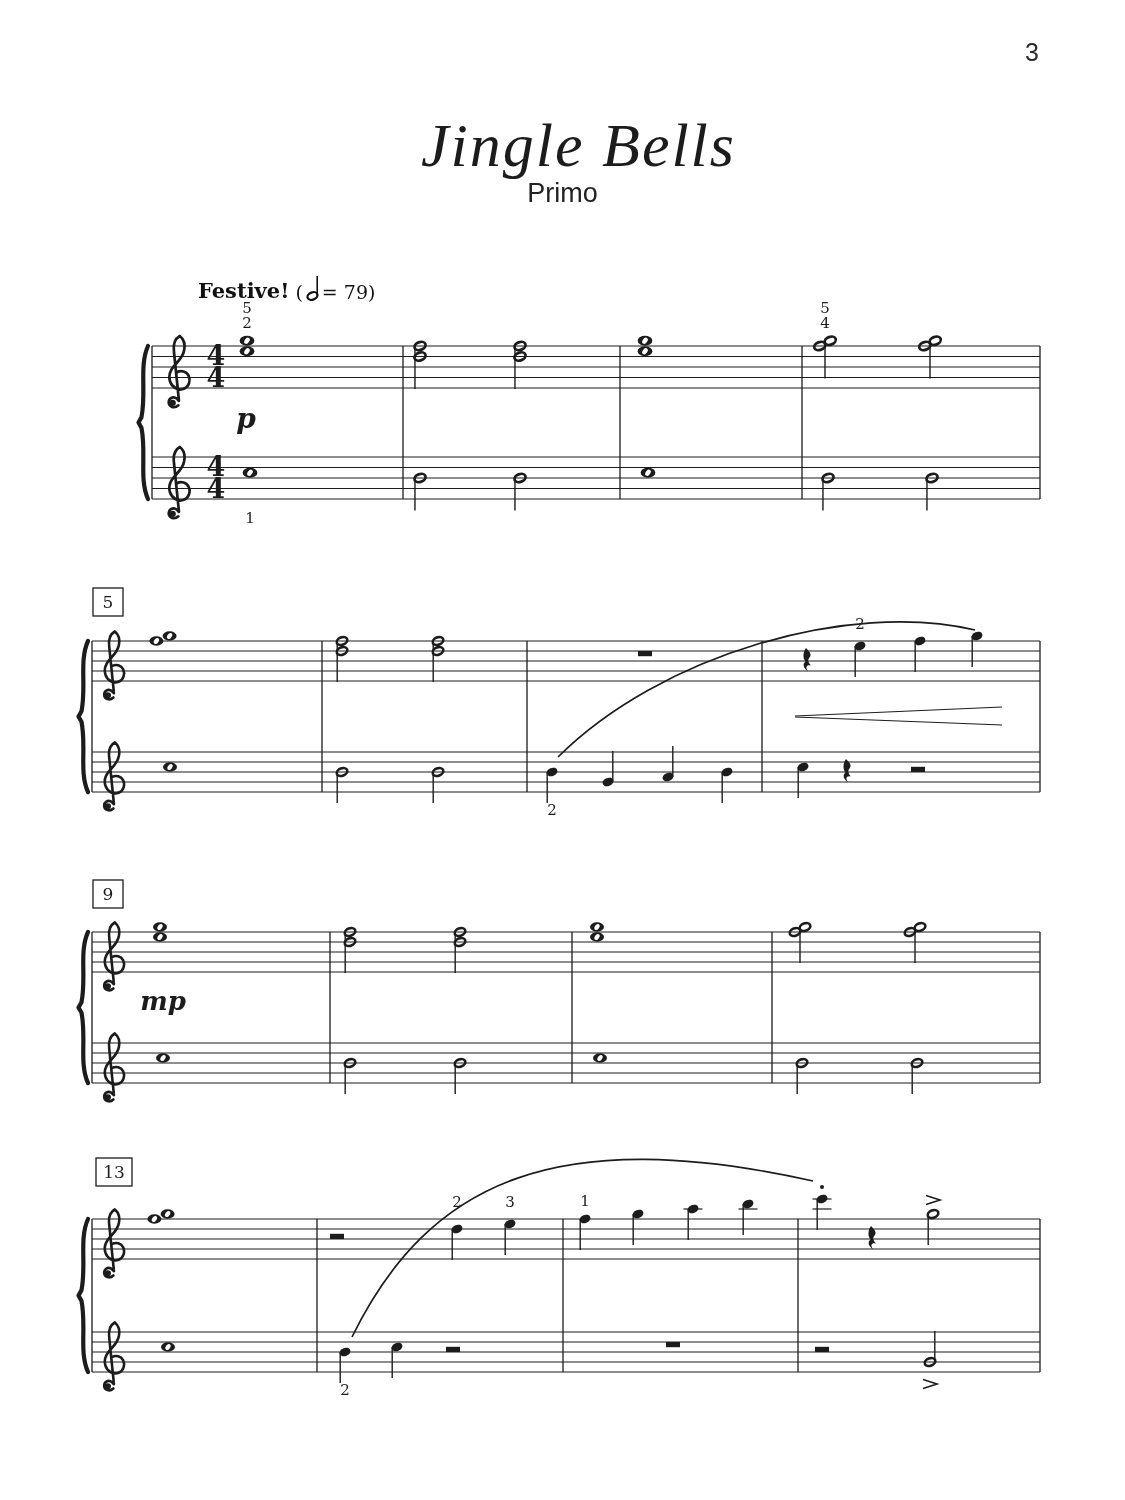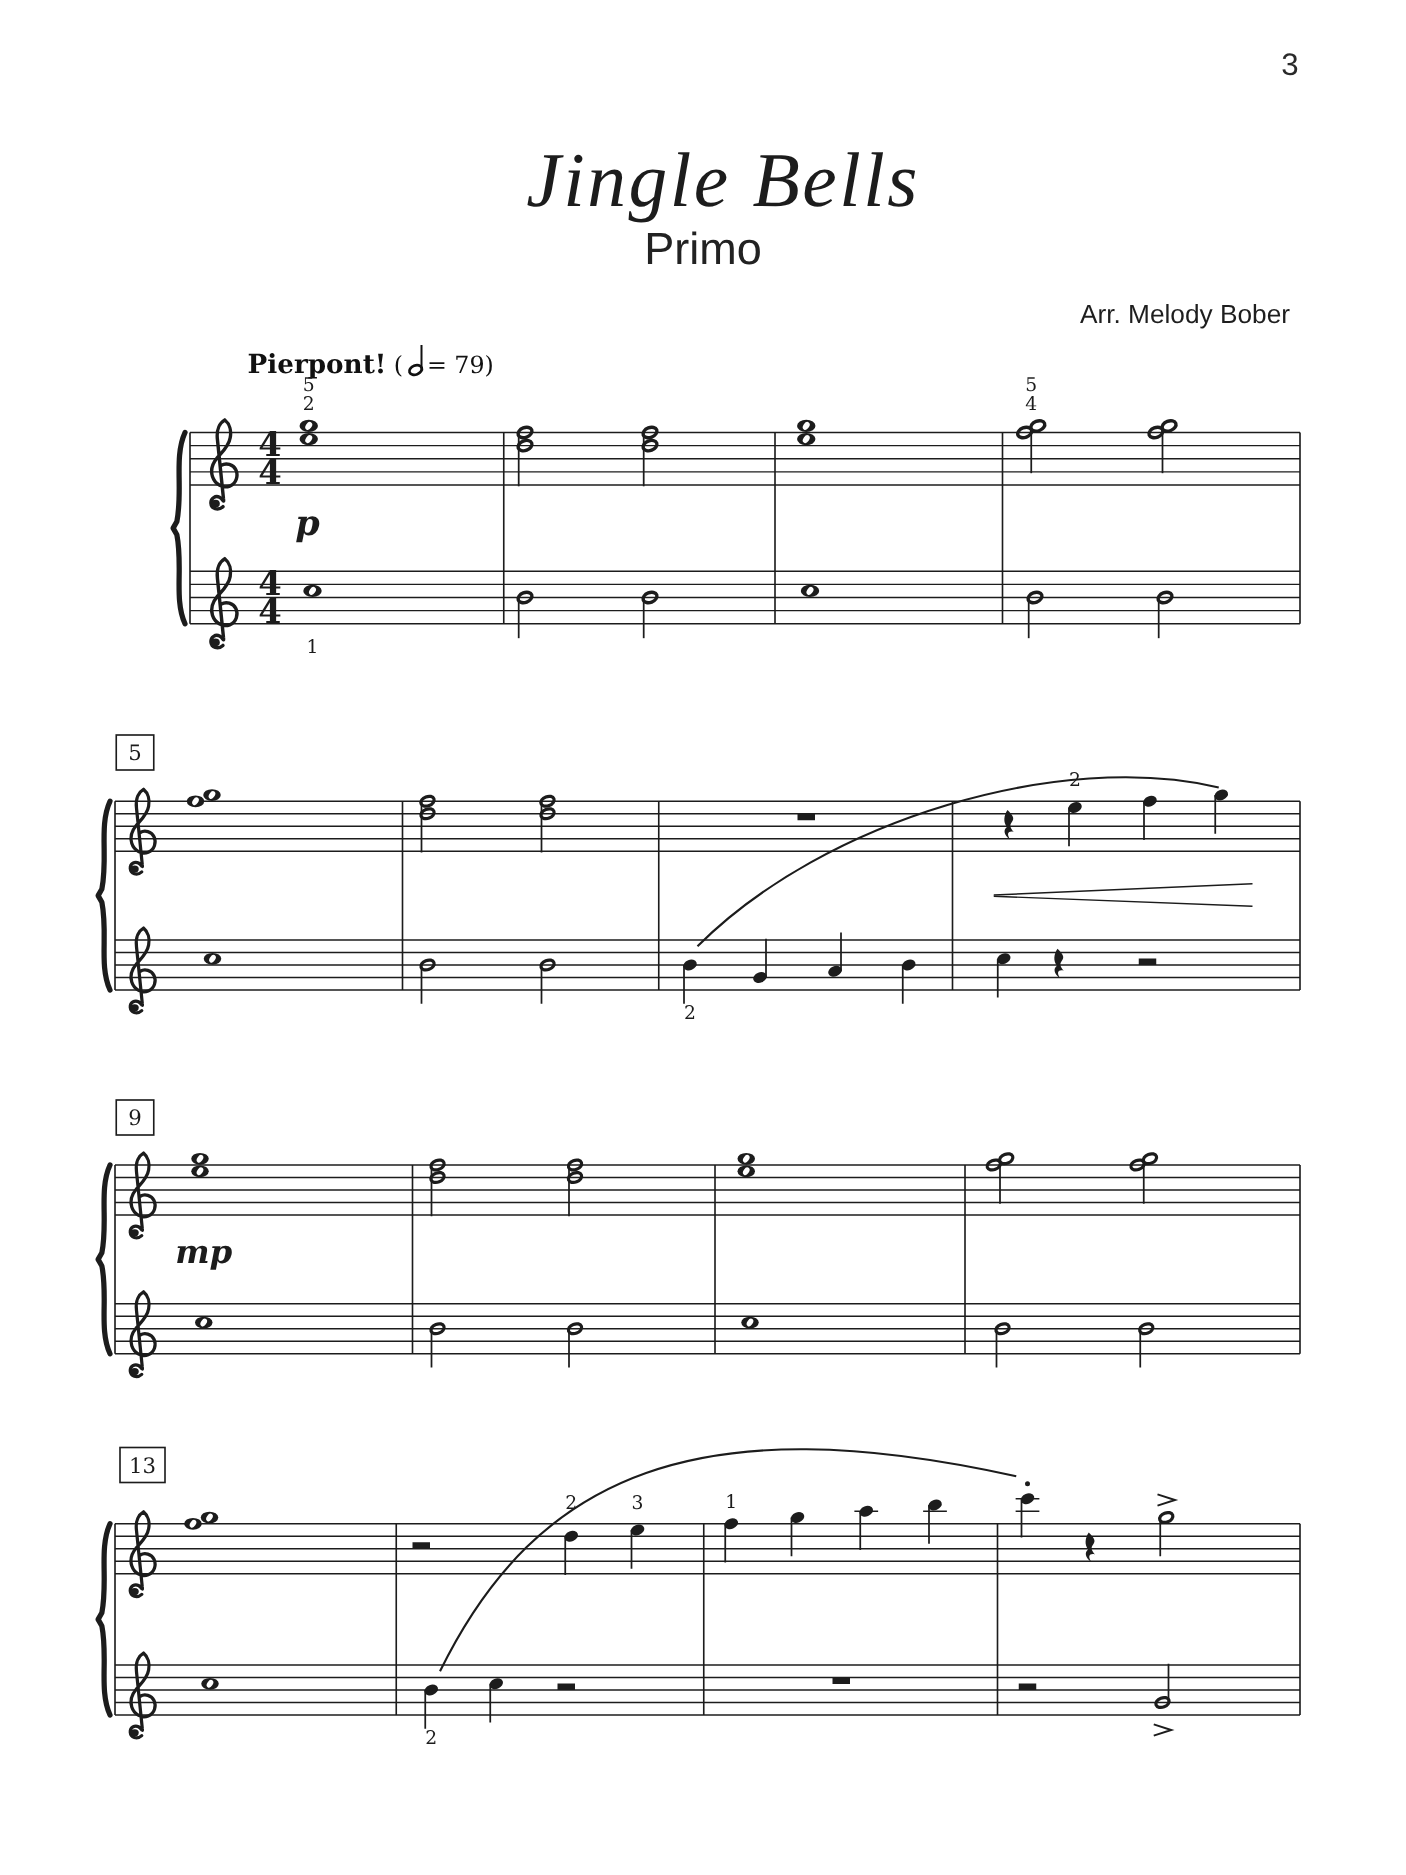--- a/index.html
+++ b/index.html
@@ -4,41 +4,40 @@
 <style>
   html,body{margin:0;padding:0;background:#ffffff;}
   .page{position:relative;width:1125px;height:1500px;background:#ffffff;overflow:hidden;
         font-family:"Liberation Sans",sans-serif;color:#1b1b1b;}
   .page-number{position:absolute;top:38px;left:1012px;width:40px;text-align:center;
         font-size:25px;color:#2a2a2a;}
   .title{position:absolute;top:94px;left:0;width:1125px;margin:16px;text-align:center;
         font-family:Liberation Serif, serif;font-style:italic;font-weight:500;
         font-size:62px;letter-spacing:2px;color:#1c1c1c;}
   .subtitle{position:absolute;top:178px;left:0;width:1125px;text-align:center;
-        font-size:36px;color:#222;}
+        font-size:27px;color:#222;}
   .composers{position:absolute;top:238px;left:0;width:1032px;text-align:right;
         font-size:21px;line-height:28px;color:#1e1e1e;}
   .tempo{position:absolute;top:272px;left:198px;display:flex;align-items:flex-end;
         font-family:"DejaVu Serif",serif;font-size:19px;color:#111;}
   .tempo .word{font-weight:bold;font-size:21px;margin-right:6px;}
   .tempo svg{margin:0 2px 1px 2px;}
   #score{position:absolute;left:0;top:0;}
 </style>
 </head>
 <body>
 
 <div class="page">
   <div class="page-number">3</div>
   <h1 class="title">Jingle Bells</h1>
   <div class="subtitle">Primo</div>
   <div class="composers">
-    <div>Arr. Melody Bober</div>
   </div>
   <div class="tempo">
-    <span class="word">Pierpont!</span>
+    <span class="word">Festive!</span>
     <span>(</span>
     <svg width="15" height="30">
       <line x1="12.2" y1="4" x2="12.2" y2="24" stroke="#111" stroke-width="1.6"></line>
       <ellipse cx="7.5" cy="24" rx="5.2" ry="3.6" transform="rotate(-21 7.5 24)" fill="none" stroke="#111" stroke-width="2.2"></ellipse>
     </svg>
     <span>= 79)</span>
   </div>
   <svg id="score" width="1125" height="1500">
       <g>
         <line x1="152" x2="1040" y1="346" y2="346" stroke="#1c1c1c" stroke-width="1.15"></line>

